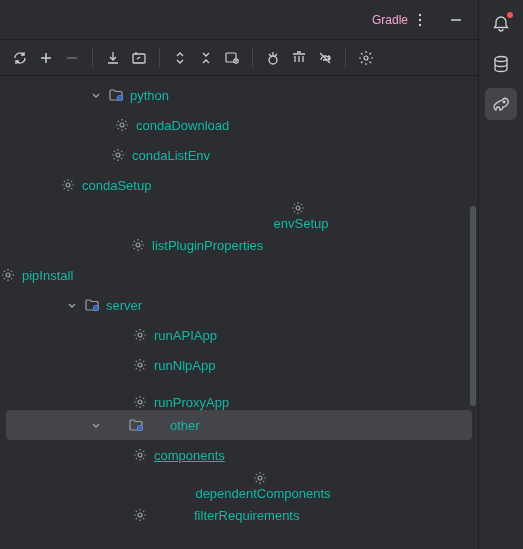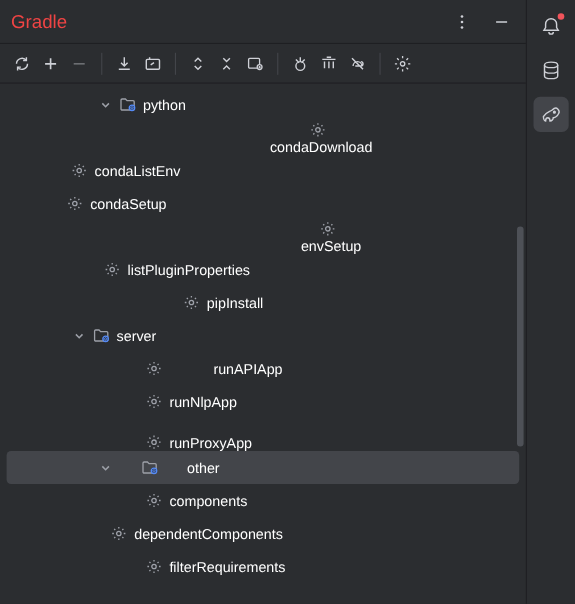--- a/index.html
+++ b/index.html
@@ -20,23 +20,24 @@
     border-right: 1px solid #1e1f22;
   }
   .header {
     display: flex;
     align-items: center;
     height: 40px;
     padding: 0 10px;
     border-bottom: 1px solid #1e1f22;
   }
   .header-title {
-    font-size: 17px;
-    color: #ef4444;
+    font-size: 12px;
+    color: #f9a8d4;
     flex: 1;
+    text-align: right;
   }
   .header-actions {
     display: flex;
     gap: 12px;
     align-items: center;
   }
   .toolbar {
     display: flex;
     align-items: center;
     height: 36px;
@@ -66,21 +67,21 @@
     overflow-y: auto;
     padding: 4px 0;
     position: relative;
   }
   .tree-row {
     display: flex;
     align-items: center;
     height: 30px;
     padding-right: 8px;
     cursor: pointer;
-    color: #ffffff;
+    color: #14b8a6;
   }
   .tree-row.selected {
     background: #43454a;
     border-radius: 4px;
     margin: 0 6px;
     gap: 20px;
   }
   .expand-arrow {
     width: 16px;
     height: 16px;
@@ -251,30 +252,30 @@
         <span class="node-icon">
           <svg viewBox="0 0 16 16" fill="none" stroke="currentColor" stroke-width="1.2">
             <path d="M2 4a1 1 0 0 1 1-1h3l1.5 1.5H13a1 1 0 0 1 1 1V12a1 1 0 0 1-1 1H3a1 1 0 0 1-1-1V4z"></path>
             <circle cx="12" cy="11" r="2.5" fill="#2b2d30" stroke="#548af7"></circle>
             <circle cx="12" cy="11" r="1" fill="none" stroke="#548af7" stroke-width="0.8"></circle>
             <path d="M12 9.2v.6M12 12.2v.6M10.2 11h.6M13.2 11h.6" stroke="#548af7" stroke-width="0.8"></path>
           </svg>
         </span>
         <span class="node-label">python</span>
       </div>
-      <div class="tree-row" style="padding-left: 114px; flex-direction: column;">
+      <div class="tree-row" style="padding-left: 114px;">
         <span class="node-icon">
           <svg viewBox="0 0 16 16" fill="none" stroke="currentColor" stroke-width="1.2">
             <circle cx="8" cy="8" r="2"></circle>
             <path d="M8 2v1.5M8 12.5V14M2 8h1.5M12.5 8H14M3.8 3.8l1 1M11.2 11.2l1 1M12.2 3.8l-1 1M4.8 11.2l-1 1"></path>
           </svg>
         </span>
         <span class="node-label">condaDownload</span>
       </div>
-      <div class="tree-row" style="padding-left: 64px;">
+      <div class="tree-row" style="padding-left: 110px;">
         <span class="node-icon">
           <svg viewBox="0 0 16 16" fill="none" stroke="currentColor" stroke-width="1.2">
             <circle cx="8" cy="8" r="2"></circle>
             <path d="M8 2v1.5M8 12.5V14M2 8h1.5M12.5 8H14M3.8 3.8l1 1M11.2 11.2l1 1M12.2 3.8l-1 1M4.8 11.2l-1 1"></path>
           </svg>
         </span>
         <span class="node-label">condaListEnv</span>
       </div>
       <div class="tree-row" style="padding-left: 60px;">
         <span class="node-icon">
@@ -287,30 +288,30 @@
       </div>
       <div class="tree-row" style="padding-left: 132px; flex-direction: column;">
         <span class="node-icon">
           <svg viewBox="0 0 16 16" fill="none" stroke="currentColor" stroke-width="1.2">
             <circle cx="8" cy="8" r="2"></circle>
             <path d="M8 2v1.5M8 12.5V14M2 8h1.5M12.5 8H14M3.8 3.8l1 1M11.2 11.2l1 1M12.2 3.8l-1 1M4.8 11.2l-1 1"></path>
           </svg>
         </span>
         <span class="node-label">envSetup</span>
       </div>
-      <div class="tree-row" style="padding-left: 94px;">
+      <div class="tree-row" style="padding-left: 94px; margin-left: 36px;">
         <span class="node-icon">
           <svg viewBox="0 0 16 16" fill="none" stroke="currentColor" stroke-width="1.2">
             <circle cx="8" cy="8" r="2"></circle>
             <path d="M8 2v1.5M8 12.5V14M2 8h1.5M12.5 8H14M3.8 3.8l1 1M11.2 11.2l1 1M12.2 3.8l-1 1M4.8 11.2l-1 1"></path>
           </svg>
         </span>
         <span class="node-label">listPluginProperties</span>
       </div>
-      <div class="tree-row" style="padding-left: 132px; margin-left: 34px;">
+      <div class="tree-row" style="">
         <span class="node-icon">
           <svg viewBox="0 0 16 16" fill="none" stroke="currentColor" stroke-width="1.2">
             <circle cx="8" cy="8" r="2"></circle>
             <path d="M8 2v1.5M8 12.5V14M2 8h1.5M12.5 8H14M3.8 3.8l1 1M11.2 11.2l1 1M12.2 3.8l-1 1M4.8 11.2l-1 1"></path>
           </svg>
         </span>
         <span class="node-label">pipInstall</span>
       </div>
       <div class="tree-row" style="padding-left: 64px;">
         <span class="expand-arrow">
@@ -321,21 +322,21 @@
         <span class="node-icon">
           <svg viewBox="0 0 16 16" fill="none" stroke="currentColor" stroke-width="1.2">
             <path d="M2 4a1 1 0 0 1 1-1h3l1.5 1.5H13a1 1 0 0 1 1 1V12a1 1 0 0 1-1 1H3a1 1 0 0 1-1-1V4z"></path>
             <circle cx="12" cy="11" r="2.5" fill="#2b2d30" stroke="#548af7"></circle>
             <circle cx="12" cy="11" r="1" fill="none" stroke="#548af7" stroke-width="0.8"></circle>
             <path d="M12 9.2v.6M12 12.2v.6M10.2 11h.6M13.2 11h.6" stroke="#548af7" stroke-width="0.8"></path>
           </svg>
         </span>
         <span class="node-label">server</span>
       </div>
-      <div class="tree-row" style="padding-left: 132px; gap: 40px;">
+      <div class="tree-row" style="padding-left: 132px;">
         <span class="node-icon">
           <svg viewBox="0 0 16 16" fill="none" stroke="currentColor" stroke-width="1.2">
             <circle cx="8" cy="8" r="2"></circle>
             <path d="M8 2v1.5M8 12.5V14M2 8h1.5M12.5 8H14M3.8 3.8l1 1M11.2 11.2l1 1M12.2 3.8l-1 1M4.8 11.2l-1 1"></path>
           </svg>
         </span>
         <span class="node-label">runAPIApp</span>
       </div>
       <div class="tree-row" style="padding-left: 132px;">
         <span class="node-icon">
@@ -364,39 +365,39 @@
         <span class="node-icon">
           <svg viewBox="0 0 16 16" fill="none" stroke="currentColor" stroke-width="1.2">
             <path d="M2 4a1 1 0 0 1 1-1h3l1.5 1.5H13a1 1 0 0 1 1 1V12a1 1 0 0 1-1 1H3a1 1 0 0 1-1-1V4z"></path>
             <circle cx="12" cy="11" r="2.5" fill="#2b2d30" stroke="#548af7"></circle>
             <circle cx="12" cy="11" r="1" fill="none" stroke="#548af7" stroke-width="0.8"></circle>
             <path d="M12 9.2v.6M12 12.2v.6M10.2 11h.6M13.2 11h.6" stroke="#548af7" stroke-width="0.8"></path>
           </svg>
         </span>
         <span class="node-label">other</span>
       </div>
-      <div class="tree-row" style="padding-left: 132px;">
+      <div class="tree-row" style="padding-left: 132px; text-decoration: underline;">
         <span class="node-icon">
           <svg viewBox="0 0 16 16" fill="none" stroke="currentColor" stroke-width="1.2">
             <circle cx="8" cy="8" r="2"></circle>
             <path d="M8 2v1.5M8 12.5V14M2 8h1.5M12.5 8H14M3.8 3.8l1 1M11.2 11.2l1 1M12.2 3.8l-1 1M4.8 11.2l-1 1"></path>
           </svg>
         </span>
         <span class="node-label">components</span>
       </div>
-      <div class="tree-row" style="padding-left: 100px;">
+      <div class="tree-row" style="padding-left: 56px; flex-direction: column;">
         <span class="node-icon">
           <svg viewBox="0 0 16 16" fill="none" stroke="currentColor" stroke-width="1.2">
             <circle cx="8" cy="8" r="2"></circle>
             <path d="M8 2v1.5M8 12.5V14M2 8h1.5M12.5 8H14M3.8 3.8l1 1M11.2 11.2l1 1M12.2 3.8l-1 1M4.8 11.2l-1 1"></path>
           </svg>
         </span>
         <span class="node-label">dependentComponents</span>
       </div>
-      <div class="tree-row" style="padding-left: 132px;">
+      <div class="tree-row" style="padding-left: 132px; gap: 40px;">
         <span class="node-icon">
           <svg viewBox="0 0 16 16" fill="none" stroke="currentColor" stroke-width="1.2">
             <circle cx="8" cy="8" r="2"></circle>
             <path d="M8 2v1.5M8 12.5V14M2 8h1.5M12.5 8H14M3.8 3.8l1 1M11.2 11.2l1 1M12.2 3.8l-1 1M4.8 11.2l-1 1"></path>
           </svg>
         </span>
         <span class="node-label">filterRequirements</span>
       </div>
     </div>
 

